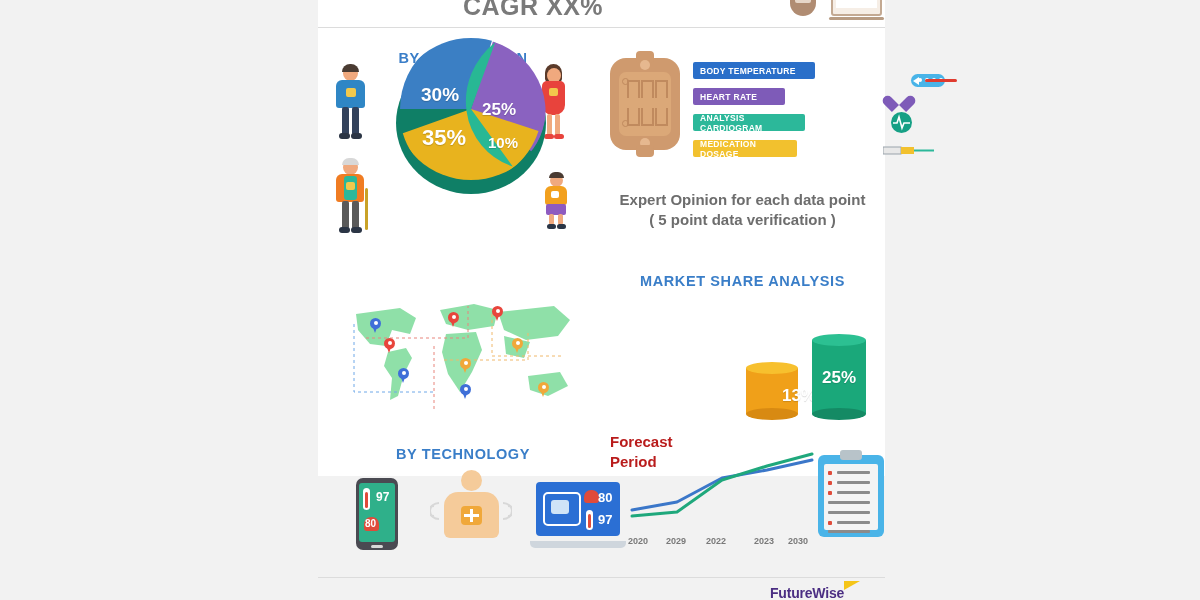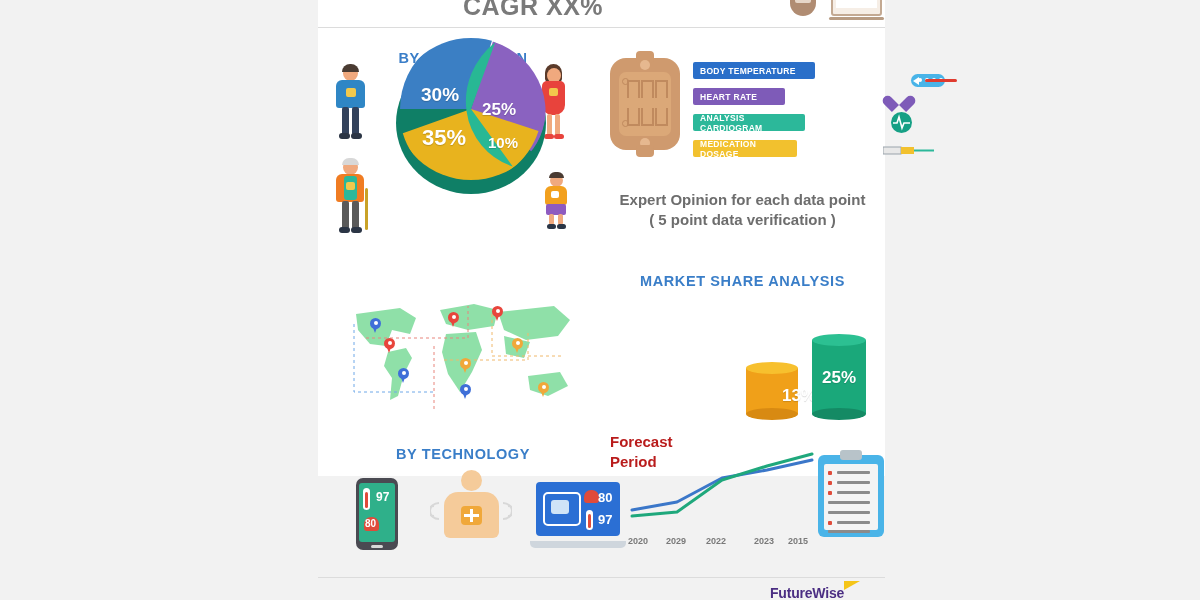--- a/index.html
+++ b/index.html
@@ -425,21 +425,21 @@
       <div>Period</div>
     </div>
     <svg width="200" height="80" viewBox="0 0 200 80" style="position:absolute;left:12px;top:18px;">
       <polyline points="10,60 55,52 100,28 145,20 190,10" fill="none" stroke="#3b77c9" stroke-width="3" stroke-linecap="round" stroke-linejoin="round"></polyline>
       <polyline points="10,66 55,62 100,30 145,16 190,4" fill="none" stroke="#1fa87c" stroke-width="3" stroke-linecap="round" stroke-linejoin="round"></polyline>
     </svg>
     <div class="yr" style="left:18px;top:104px;">2020</div>
     <div class="yr" style="left:56px;top:104px;">2029</div>
     <div class="yr" style="left:96px;top:104px;">2022</div>
     <div class="yr" style="left:144px;top:104px;">2023</div>
-    <div class="yr" style="left:178px;top:104px;">2015</div>
+    <div class="yr" style="left:178px;top:104px;">2030</div>
   </div>
 
   <div class="clip">
     <div class="clipTop"></div>
     <div class="paper">
       <div class="dot" style="left:4px;top:7px;"></div>
         <div class="ln" style="left:13px;top:7px;width:33px;"></div>
       <div class="dot" style="left:4px;top:17px;"></div>
         <div class="ln" style="left:13px;top:17px;width:33px;"></div>
       <div class="dot" style="left:4px;top:27px;"></div>

